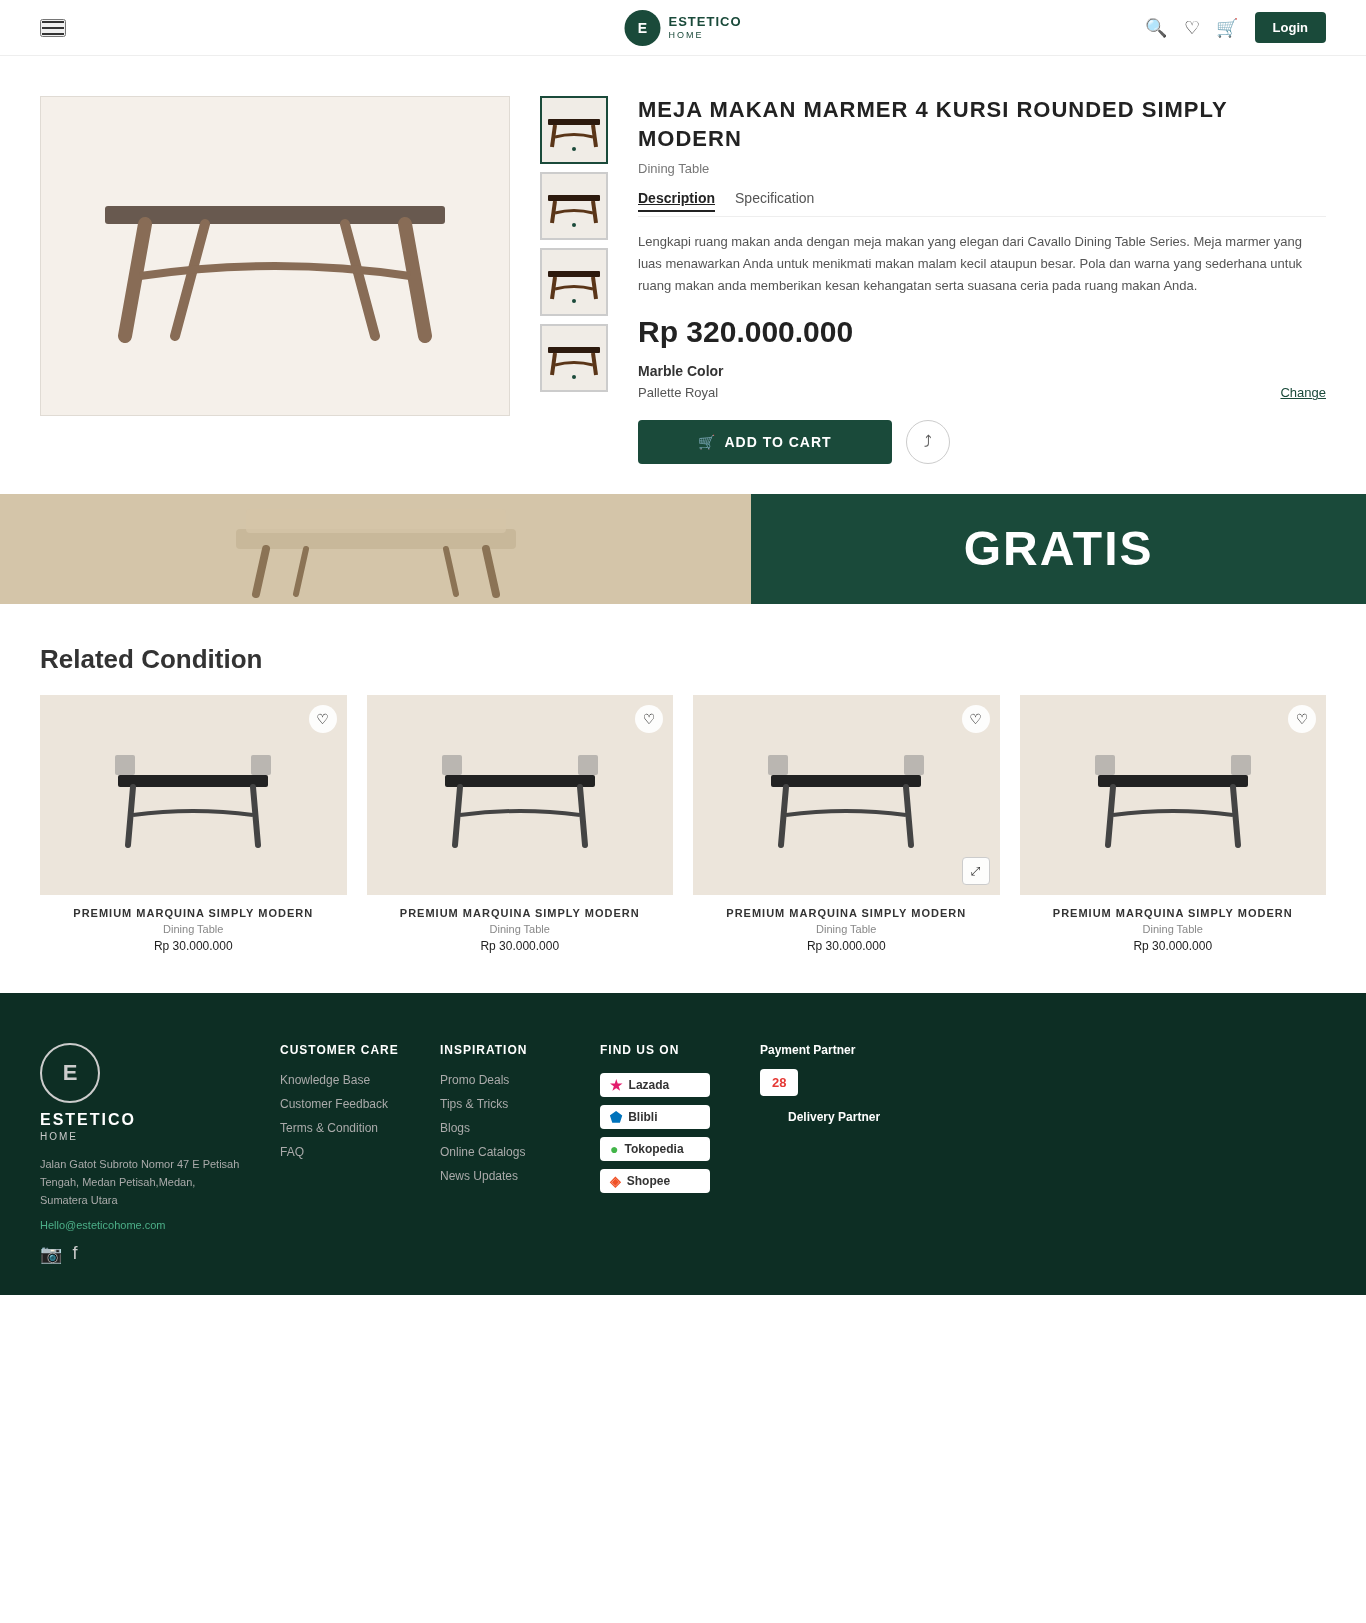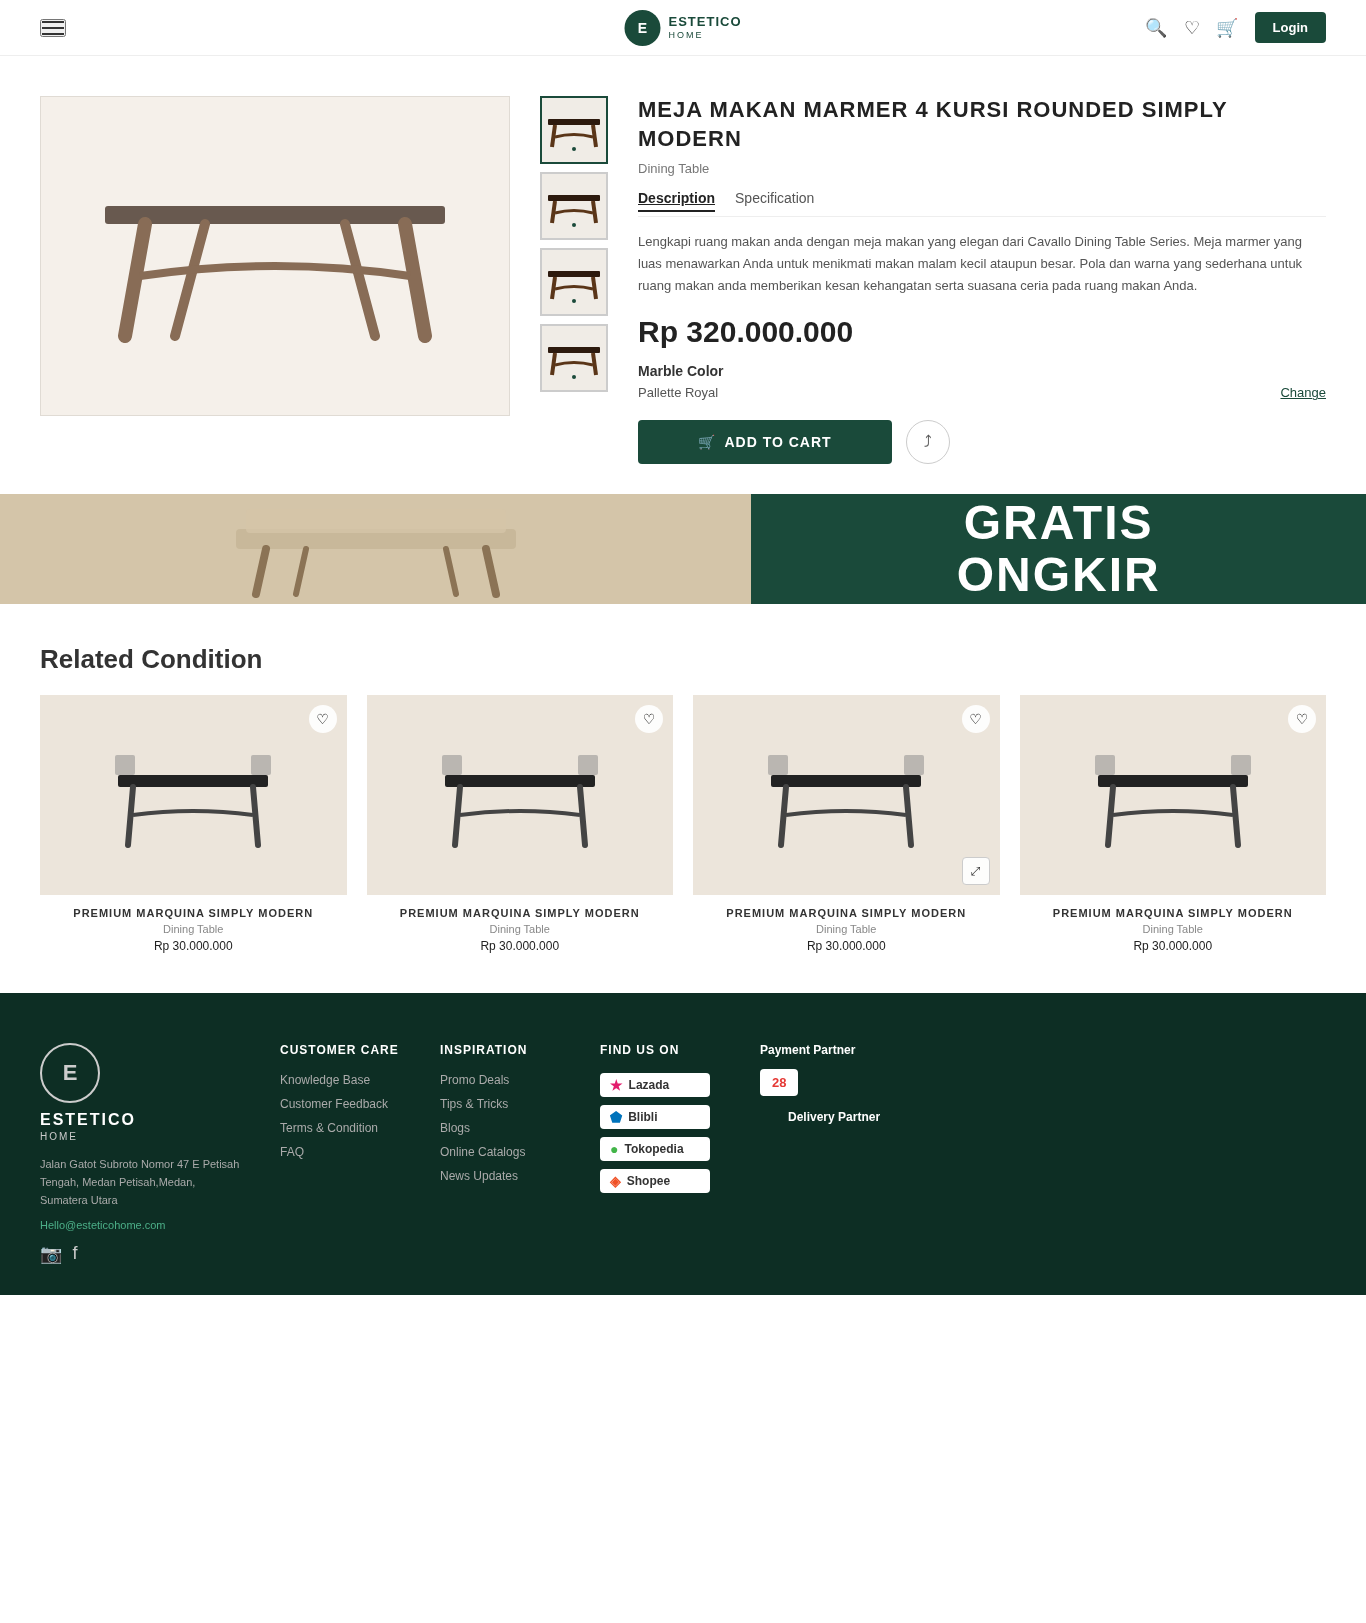--- a/index.html
+++ b/index.html
@@ -298,21 +298,20 @@
       <rect x="20" y="10" width="260" height="24" rx="4" fill="#d4c4a8" opacity="0.8"></rect>
       <path d="M40,50 L30,95" stroke="#8b7355" stroke-width="8" stroke-linecap="round" fill="none"></path>
       <path d="M260,50 L270,95" stroke="#8b7355" stroke-width="8" stroke-linecap="round" fill="none"></path>
       <path d="M80,50 L70,95" stroke="#8b7355" stroke-width="6" stroke-linecap="round" fill="none"></path>
       <path d="M220,50 L230,95" stroke="#8b7355" stroke-width="6" stroke-linecap="round" fill="none"></path>
     </svg>
   </div>
   <div class="banner-right">
     <div class="banner-right-text">
       <div>GRATIS</div>
-      <div>ONGKIR</div>
     </div>
   </div>
 </div>
 
 <div class="related-section">
   <h2 class="related-title">Related Condition</h2>
   <div class="related-grid">
 
     <div class="product-card">
       <div class="product-card-image">

